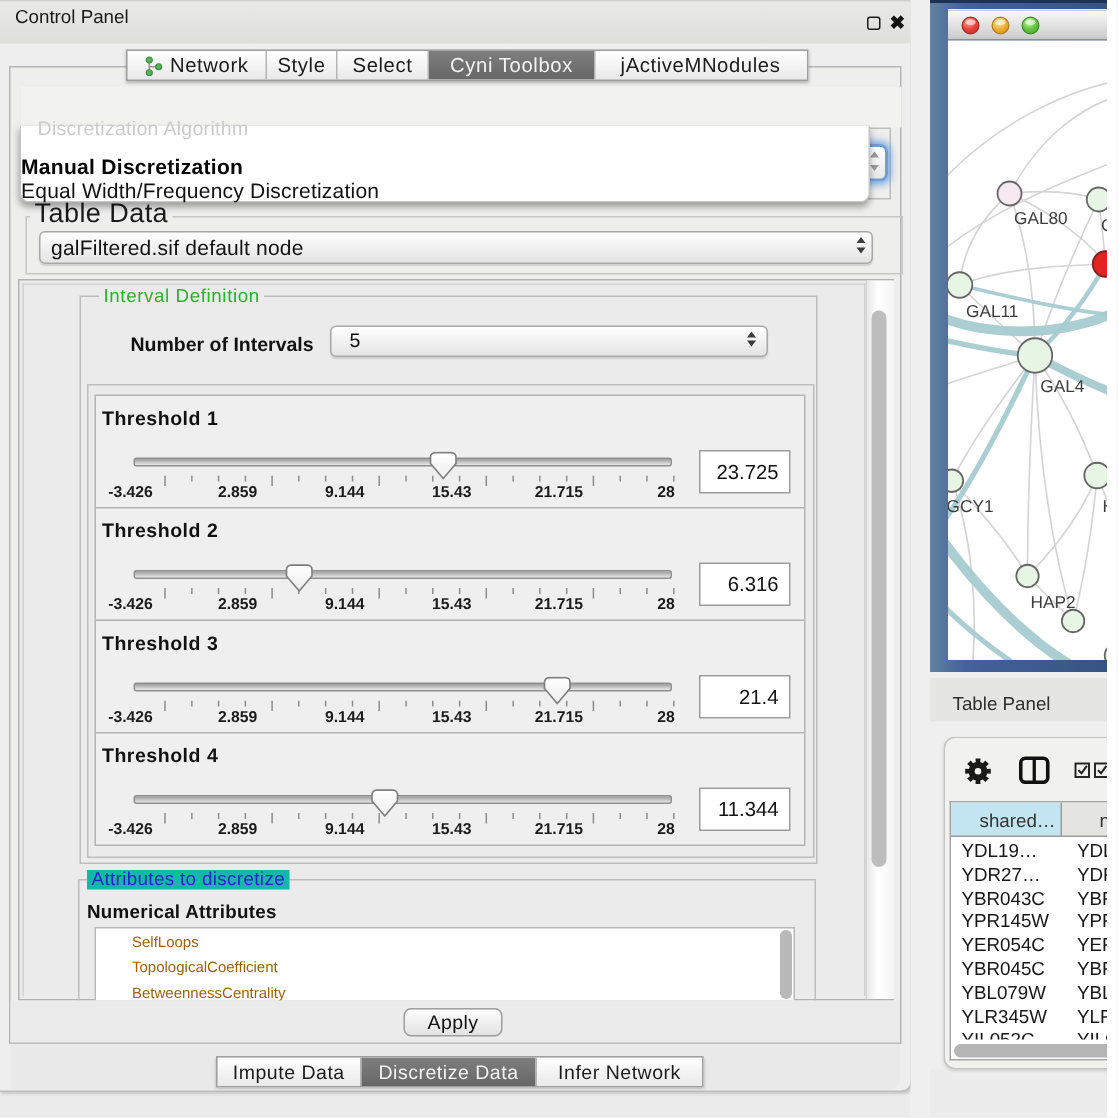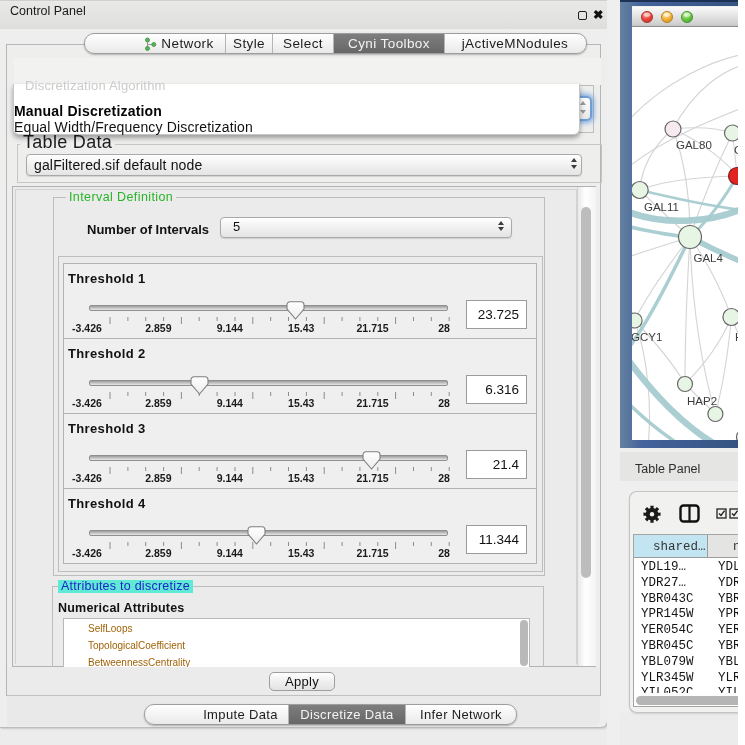--- a/index.html
+++ b/index.html
@@ -6,33 +6,33 @@
 body{font-family:"Liberation Sans",sans-serif;}
 #app{position:relative;width:738px;height:745px;background:#ececec;overflow:hidden;}
 .abs{position:absolute;}
 .grpborder{border:1px solid #bdbdbd;}
 .glabel{position:absolute;background:#ececec;padding:0 3px;font-size:12px;line-height:13px;}
 .combo{position:absolute;background:linear-gradient(#ffffff,#f2f2f2 45%,#e4e4e4);border:1px solid #a9a9a9;border-radius:4px;box-shadow:0 1px 1px rgba(0,0,0,.12);}
 .combo .ctext{position:absolute;left:11px;top:3px;font-size:13px;color:#111;}
 .arr{position:absolute;width:0;height:0;border-left:3px solid transparent;border-right:3px solid transparent;}
 .arrup{border-bottom:4.5px solid #3c3c3c;}
 .arrdn{border-top:4.5px solid #3c3c3c;}
-.seg{position:absolute;display:flex;border:1px solid #9e9e9e;border-radius:10px;background:linear-gradient(#ffffff,#f4f4f4 50%,#e9e9e9);box-shadow:0 1px 2px rgba(0,0,0,.25);overflow:hidden;padding-left:48px;}
+.seg{position:absolute;display:flex;border:1px solid #9e9e9e;border-radius:0;background:linear-gradient(#ffffff,#f4f4f4 50%,#e9e9e9);box-shadow:0 1px 2px rgba(0,0,0,.25);overflow:hidden;}
 .seg .sg{display:flex;align-items:center;justify-content:center;font-size:13.5px;letter-spacing:.4px;color:#1c1c1c;border-right:1px solid #b5b5b5;box-sizing:border-box;}
 .seg .sg:last-child{border-right:none;}
 .seg .sel{background:linear-gradient(#7e7e7e,#676767);color:#f3f3f3;}
 .trow{position:absolute;left:63px;width:474px;height:76px;background:#efefef;border:1px solid #b3b3b3;box-sizing:border-box;}
 .ttitle{position:absolute;left:4px;top:6.5px;font-size:13px;letter-spacing:.35px;font-weight:bold;color:#111;}
 .track{position:absolute;left:25px;width:357px;height:4px;top:41px;background:linear-gradient(#9d9d9d,#e8e8e8);border:1px solid #8f8f8f;border-radius:2px;}
 .vbox{position:absolute;left:402px;top:36px;width:61px;height:29px;background:#fff;border:1px solid #9b9b9b;box-sizing:border-box;font-size:13.5px;color:#111;text-align:right;line-height:27px;padding-right:7px;}
 .thumb{position:absolute;top:37px;width:19px;height:19px;}
 .ticks line{stroke:#8c8c8c;stroke-width:1;}
 .slabels span{position:absolute;top:0;font-size:10.5px;font-weight:bold;color:#1a1a1a;transform:translateX(-50%);}
 .lrow{font-size:10px;color:#a16207;height:14px;line-height:14px;padding-left:24px;}
-.cell{position:absolute;font-size:12.5px;color:#161616;font-family:Liberation Mono, monospace;}
+.cell{position:absolute;font-size:12.5px;color:#161616;}
 </style>
 </head>
 <body>
 <div id="app">
 
 <div class="abs" id="cpwin" style="left:0;top:0;width:607px;height:727px;background:#efeeee;border-right:1px solid #bcbcbc;border-bottom:1px solid #bcbcbc;border-radius:0 0 7px 0;box-shadow:1px 1px 2px rgba(0,0,0,.15);">
 
   <div class="abs" style="left:0;top:0;width:607px;height:29px;background:linear-gradient(#e9e9e8,#dededd);border-top:1px solid #d0d0d0;box-sizing:border-box;"></div>
   <div class="abs" style="left:10px;top:3.5px;font-size:12.5px;color:#1a1a1a;">Control Panel</div>
   <div class="abs" style="left:578px;top:11px;width:7px;height:7px;border:1.6px solid #1d1d1d;border-radius:2px;"></div>
@@ -263,21 +263,21 @@
               <stop offset="0" stop-color="#ffffff"></stop>
               <stop offset="1" stop-color="#ededed"></stop>
             </linearGradient>
           </defs>
       <path d="M4,0.7 h11 a3,3 0 0 1 3,3 v4.3 l-8.5,10 l-8.5,-10 v-4.3 a3,3 0 0 1 3,-3 z" fill="url(#tg4)" stroke="#7f7f7f" stroke-width="1.1"></path>
     </svg>
     <div class="vbox">11.344</div>
   </div>
 
   <div class="abs grpborder" style="left:52px;top:586px;width:490px;height:81px;border-bottom:none;"></div>
-  <div class="glabel" style="left:58px;top:580px;font-size:12.5px;letter-spacing:.25px;color:#2323cc;background:#5eead4;">Attributes to discretize</div>
+  <div class="glabel" style="left:58px;top:580px;font-size:12.5px;letter-spacing:.25px;color:#2323cc;background:#14b8a6;">Attributes to discretize</div>
   <div class="abs" style="left:58px;top:601px;font-size:12.5px;letter-spacing:.2px;font-weight:bold;color:#111;">Numerical Attributes</div>
   <div class="abs" style="left:63px;top:618px;width:467px;height:49px;background:#ffffff;border:1px solid #b8b8b8;border-bottom:none;box-sizing:border-box;overflow:hidden;">
     <div class="lrow" style="margin-top:3px;">SelfLoops</div>
     <div class="lrow" style="margin-top:3px;">TopologicalCoefficient</div>
     <div class="lrow" style="margin-top:3px;">BetweennessCentrality</div>
   </div>
   <div class="abs" style="left:520px;top:620px;width:8px;height:46px;background:#b9b9b9;border-radius:4px;"></div>
 
   <div class="abs" style="left:7px;top:667px;width:593px;height:28px;background:#ebebeb;"></div>
   <div class="abs" style="left:269px;top:672px;width:66px;height:19px;background:linear-gradient(#fefefe,#eeeeee 55%,#e3e3e3);border:1px solid #9e9e9e;border-radius:5px;box-sizing:border-box;font-size:13px;letter-spacing:.3px;color:#111;text-align:center;line-height:17px;">Apply</div>

